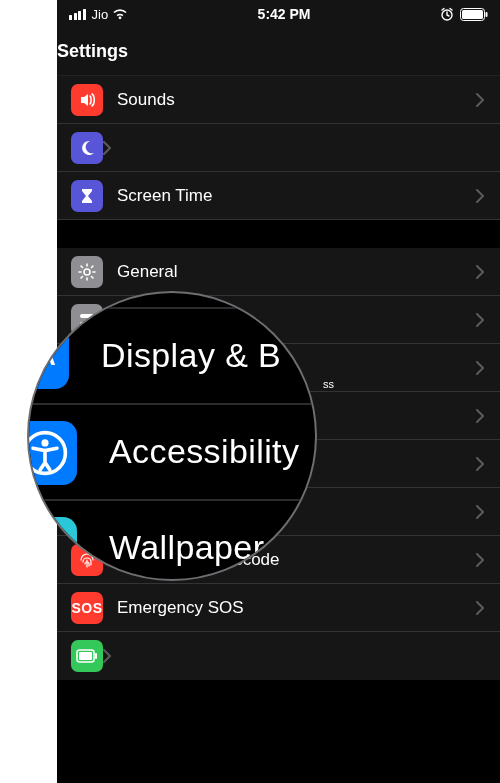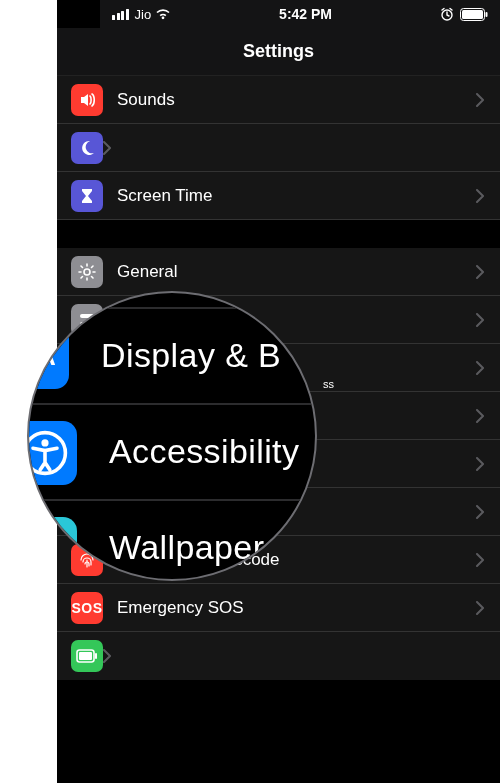--- a/index.html
+++ b/index.html
@@ -1,27 +1,27 @@
 <!DOCTYPE html>
 <html><head>
 <meta charset="utf-8">
 <style>
   * { box-sizing: border-box; margin: 0; padding: 0; }
   html, body { width: 500px; height: 783px; overflow: hidden; font-family: -apple-system, "Helvetica Neue", Arial, sans-serif; background:#fff; }
   .canvas { position: relative; width:500px; height:783px; background:#fff; }
   .phone { position:absolute; left:57px; top:0; width:443px; height:783px; background:#000; color:#fff; overflow:hidden; }
-  .status-bar { height:28px; display:flex; align-items:center; justify-content:space-between; padding:0 12px; font-size:14px; font-weight:600; background:rgba(28,28,30,0.7);margin-left:43px; }
+  .status-bar { height:28px; display:flex; align-items:center; justify-content:space-between; padding:0 12px; font-size:14px; font-weight:600; background:rgba(28,28,30,0.7); }
   .status-left { display:flex; align-items:center; gap:4px; }
   .status-right { display:flex; align-items:center; gap:6px; }
   .sigbars { display:flex; align-items:flex-end; gap:1.5px; }
   .sigbars span { width:3px; background:#fff; display:block; border-radius:0.5px;}
   .sigbars span:nth-child(1){height:5px;} .sigbars span:nth-child(2){height:7px;} .sigbars span:nth-child(3){height:9px;} .sigbars span:nth-child(4){height:11px;}
   .carrier { font-size:13px; font-weight:500; margin-left:2px;}
   .wifi-svg, .alarm-svg, .battery-svg { display:block; }
-  .nav-header { height:48px; display:flex; align-items:center; justify-content:center; font-size:18px; font-weight:600; background:rgba(28,28,30,0.7); border-bottom:0.5px solid #222; }
+  .nav-header { height:48px; display:flex; align-items:center; justify-content:flex-start; font-size:18px; font-weight:600; background:rgba(28,28,30,0.7); border-bottom:0.5px solid #222; }
   .list { background:#161616; }
   .sep { height:28px; background:#000; }
   .row { position:relative; height:48px; display:flex; align-items:center; padding:0 16px 0 14px; border-bottom:0.5px solid #333; }
   .row:last-child{border-bottom:none;}
   .icon-tile { width:32px; height:32px; border-radius:7px; display:flex; align-items:center; justify-content:center; flex-shrink:0; }
   .row-label { font-size:17px; margin-left:14px; flex:1; color:#fff; }
   .chev { color:#5a5a5e; display:flex; align-items:center; }
   .chev svg { width:8px; height:14px; }
   
   .mag-clip { position:absolute; width:290px; height:290px; border-radius:50%; overflow:hidden; left:27px; top:291px; border:2px solid #6d6d72; background:#000; z-index:5; }

